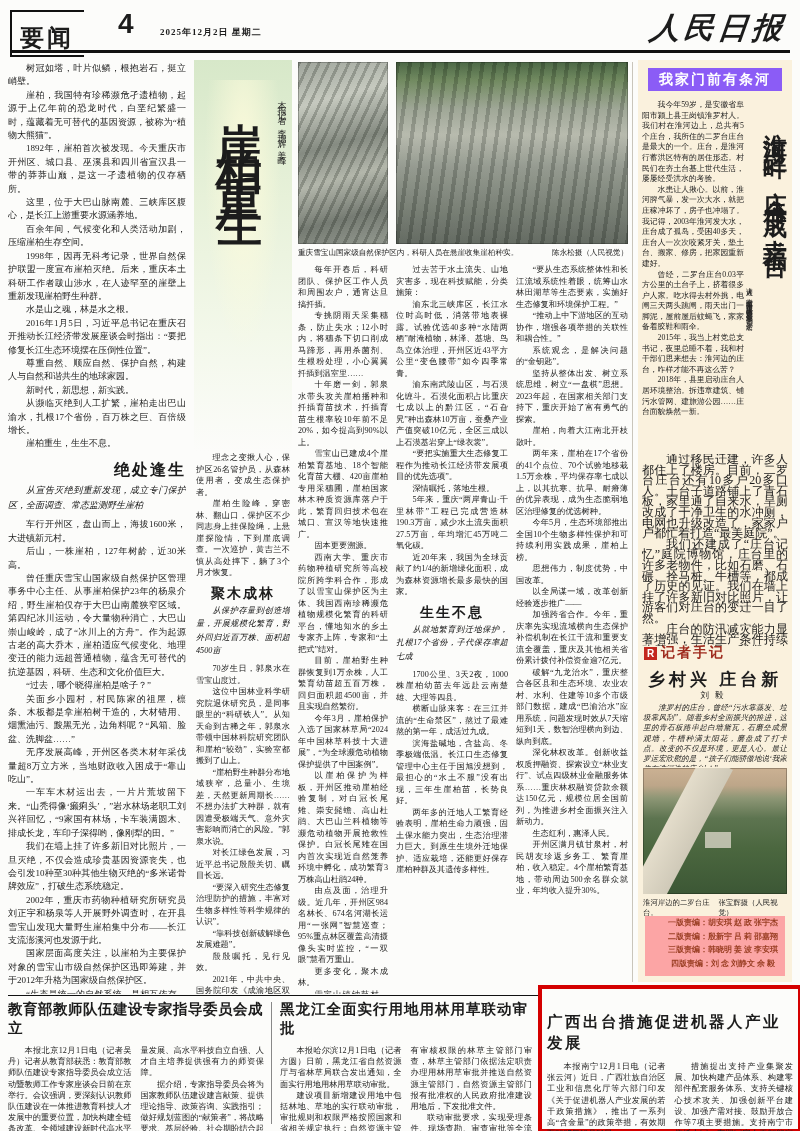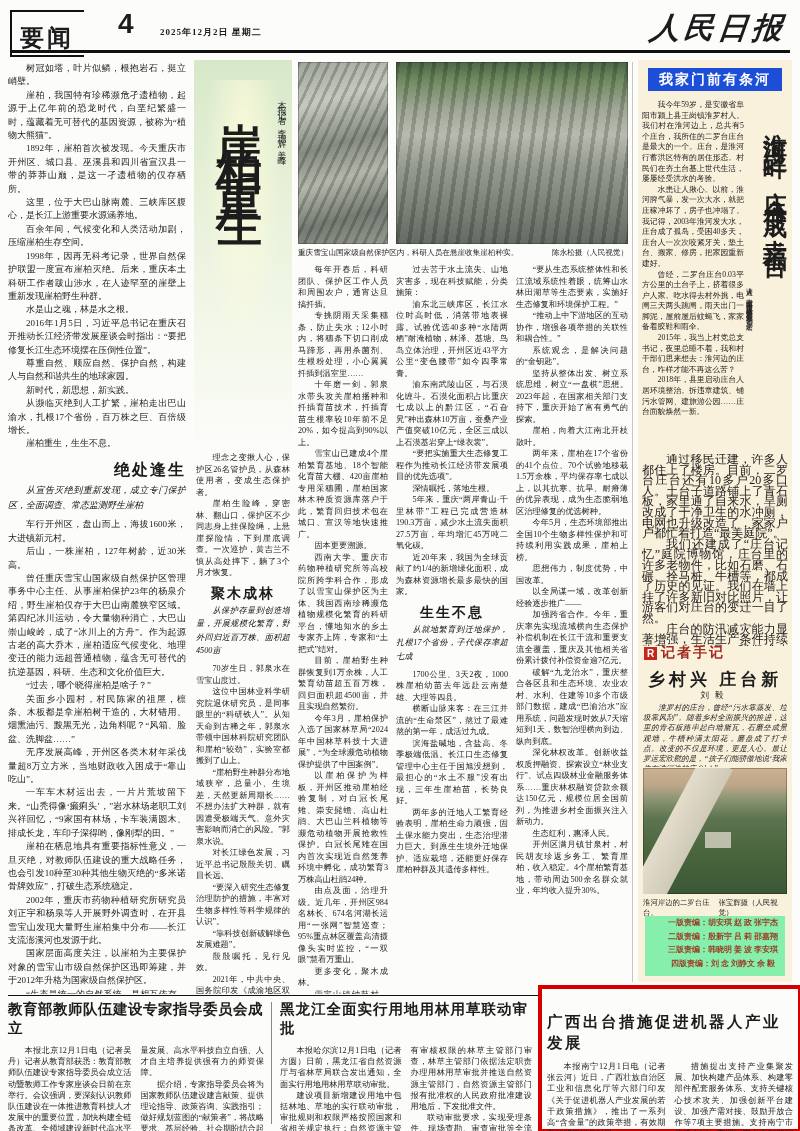--- a/index.html
+++ b/index.html
@@ -37,21 +37,21 @@
   .photo-strip:before{content:"";position:absolute;inset:0;
     background:repeating-linear-gradient(115deg,rgba(50,55,48,.25) 0 3px,rgba(255,255,255,.06) 3px 9px);}
   .photo-wide{left:396px;top:62px;width:232px;height:182px;
     background:linear-gradient(180deg,#43603c 0%,#6a8458 10%,#9ba392 26%,#b4b7aa 40%,#8f958a 58%,#767d72 78%,#5c635a 100%);}
   .photo-wide:before{content:"";position:absolute;inset:0;
     background:repeating-linear-gradient(98deg,rgba(40,45,40,.22) 0 4px,rgba(255,255,255,.05) 4px 12px);}
   .caption-row{position:absolute;left:298px;top:248px;width:330px;font-size:7.6px;display:flex;justify-content:space-between;}
   .vrule-main{position:absolute;left:632px;top:62px;height:920px;border-left:1px solid #c9c5bb;}
   
   .sidebar{position:absolute;left:638px;top:60px;width:154px;height:922px;background:#faf1dd;}
-  .blue-box{position:absolute;left:10px;top:8px;width:134px;height:23px;background:#1d4ed8;color:#fff;
+  .blue-box{position:absolute;left:10px;top:8px;width:134px;height:23px;background:#8b5cf6;color:#fff;
     font-weight:bold;font-size:14px;text-align:center;line-height:23px;letter-spacing:2px;
     font-family:"Liberation Sans",sans-serif;}
   .sb-narrow{position:absolute;left:4px;top:40px;width:102px;height:350px;font-size:7.8px;line-height:10.6px;
     text-align:justify;overflow:hidden;}
   .sb-wide{position:absolute;left:4px;top:394px;width:146px;height:192px;font-size:12px;line-height:10.6px;
     text-align:justify;overflow:hidden;}
   .sb-headline{position:absolute;left:119px;top:54px;width:34px;height:406px;writing-mode:vertical-rl;
     font-size:24px;font-weight:bold;letter-spacing:7px;overflow:hidden;}
   .sb-narrator{position:absolute;left:103px;top:222px;width:13px;height:196px;writing-mode:vertical-rl;
     font-size:6.8px;letter-spacing:1px;color:#222;overflow:hidden;}
@@ -62,21 +62,21 @@
   .notes-title{position:absolute;left:0;top:608px;width:154px;text-align:center;font-size:17px;font-weight:bold;letter-spacing:4px;}
   .notes-author{position:absolute;left:0;top:630px;width:154px;text-align:center;font-size:8.5px;letter-spacing:6px;}
   .notes-body{position:absolute;left:5px;top:643px;width:144px;height:64px;font-size:7.6px;line-height:10.2px;
     font-style:italic;text-align:justify;overflow:hidden;}
   .photo-aerial{left:643px;top:768px;width:144px;height:126px;overflow:hidden;
     background:linear-gradient(180deg,#cbb193 0%,#bda689 14%,#8d9675 24%,#5d7450 40%,#4b673f 64%,#3c5735 100%);}
   .photo-aerial:before{content:"";position:absolute;left:18px;top:-16px;width:34px;height:170px;
     background:linear-gradient(90deg,#e4ddcb,#cfc9b8);transform:rotate(28deg);}
   .photo-aerial:after{content:"";position:absolute;left:62px;top:64px;width:26px;height:16px;background:#d8d4c6;opacity:.8;}
   .sb-cap{position:absolute;left:643px;top:898px;width:144px;font-size:7.4px;display:flex;justify-content:space-between;}
-  .editors{position:absolute;left:645px;top:916px;width:140px;height:60px;background:#86efac;
+  .editors{position:absolute;left:645px;top:916px;width:140px;height:60px;background:#fca5a5;
     color:#9a3f24;font-size:8px;line-height:13.5px;text-align:center;font-weight:bold;}
   
   .hrule{position:absolute;left:8px;top:995px;width:622px;border-top:1.5px solid #111;}
   .bot-art{position:absolute;top:1000px;}
   .ba1{left:8px;width:256px;}
   .ba2{left:280px;width:252px;}
   .bot-head{font-weight:bold;font-family:"Liberation Serif",serif;}
   .ba1 .bot-head{font-size:14.5px;letter-spacing:0.5px;}
   .ba2 .bot-head{font-size:14.5px;letter-spacing:1px;}
   .bot-body{margin-top:7px;column-count:2;column-gap:9px;font-size:8.2px;line-height:11.2px;
@@ -126,21 +126,21 @@
       <div class="b-p">崖柏重生，生生不息。</div>
       <div class="b-h">绝处逢生</div>
       <div class="b-lead">从宣告灭绝到重新发现，成立专门保护区，全面调查、常态监测野生崖柏</div>
       <div class="b-p">车行开州区，盘山而上，海拔1600米，大进镇新元村。</div>
       <div class="b-p">后山，一株崖柏，127年树龄，近30米高。</div>
       <div class="b-p">曾任重庆雪宝山国家级自然保护区管理事务中心主任、从事崖柏保护23年的杨泉介绍，野生崖柏仅存于大巴山南麓狭窄区域。第四纪冰川运动，令大量物种消亡，大巴山崇山峻岭，成了“冰川上的方舟”。作为起源古老的高大乔木，崖柏适应气候变化、地理变迁的能力远超普通植物，蕴含无可替代的抗逆基因，科研、生态和文化价值巨大。</div>
       <div class="b-p">“过去，哪个晓得崖柏是啥子？”</div>
       <div class="b-p">关面乡小园村，村民陈家的祖屋，檩条、木板都是拿崖柏树干造的，大材错用、烟熏油污、黢黑无光，边角料呢？“风箱、脸盆、洗脚盆……”</div>
       <div class="b-p">无序发展高峰，开州区各类木材年采伐量超8万立方米，当地财政收入困成于“靠山吃山”。</div>
       <div class="b-p">一车车木材运出去，一片片荒坡留下来。“山秃得像‘癞痢头’，”岩水林场老职工刘兴祥回忆，“9家国有林场，卡车装满圆木、排成长龙，车印子深得哟，像刚犁的田。”</div>
-      <div class="b-p">崖柏在栖息地具有重要指标性意义，一旦灭绝，对教师队伍建设的重大战略任务，也会引发10种至30种其他生物灭绝的“多米诺骨牌效应”，打破生态系统稳定。</div>
+      <div class="b-p">我们在墙上挂了许多新旧对比照片，一旦灭绝，不仅会造成珍贵基因资源丧失，也会引发10种至30种其他生物灭绝的“多米诺骨牌效应”，打破生态系统稳定。</div>
       <div class="b-p">2002年，重庆市药物种植研究所研究员刘正宇和杨泉等人开展野外调查时，在开县雪宝山发现大量野生崖柏集中分布——长江支流澎溪河也发源于此。</div>
       <div class="b-p">国家层面高度关注，以崖柏为主要保护对象的雪宝山市级自然保护区迅即筹建，并于2012年升格为国家级自然保护区。</div>
       <div class="b-p">“生态是统一的自然系统，是相互依存、紧密联系的有机链条。”</div>
     </div>
   <div class="txt c2">
       <div class="b-p">理念之变揪人心，保护区26名管护员，从森林使用者，变成生态保护者。</div>
       <div class="b-p">崖柏生险峰，穿密林、翻山口，保护区不少同志身上挂保险绳，上悬崖探险情，下到崖底调查。一次巡护，黄吉兰不慎从高处摔下，躺了3个月才恢复。</div>
       <div class="b-h">聚木成林</div>
       <div class="b-lead">从保护存量到创造增量，开展规模化繁育，野外回归近百万株、面积超4500亩</div>
       <div class="b-p">70岁生日，郭泉水在雪宝山度过。</div>

